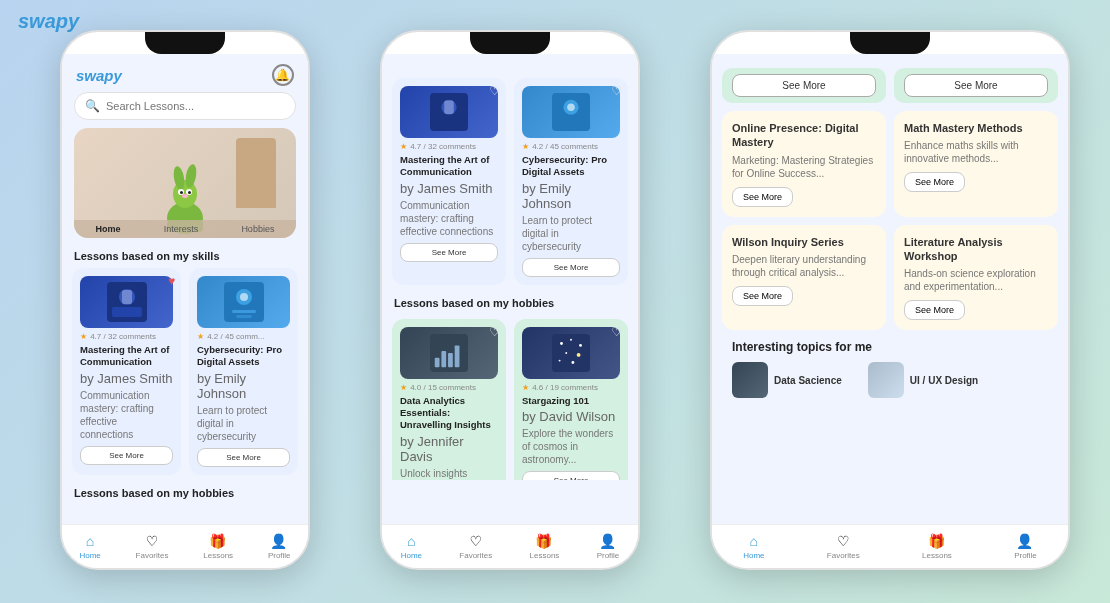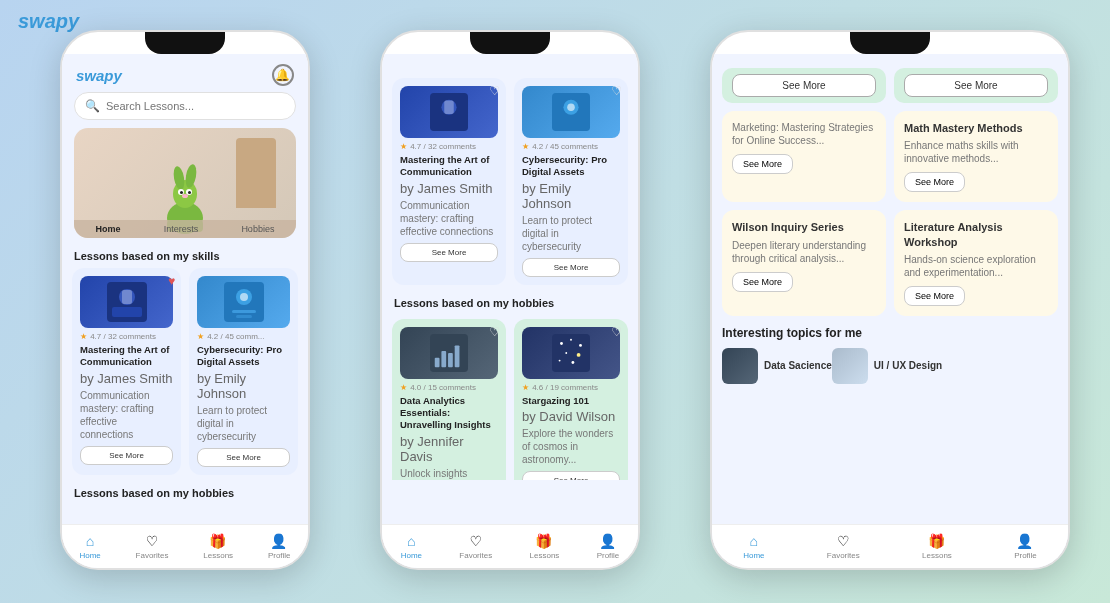--- a/index.html
+++ b/index.html
@@ -413,33 +413,33 @@
       background: #fff;
       border: 1px solid #ccc;
       border-radius: 8px;
       padding: 4px 10px;
       font-size: 9px;
       cursor: pointer;
       display: inline-block;
     }
 
     .interesting-section {
-      padding: 4px 10px 6px;
+      padding: 4px 20px 6px;
     }
 
     .interesting-title {
       font-size: 12px;
       font-weight: 700;
       color: #222;
       margin-bottom: 8px;
     }
 
     .interesting-row {
       display: flex;
-      gap: 0;
+      gap: 26px;
     }
 
     .interesting-item {
       display: flex;
       align-items: center;
       gap: 6px;
     }
 
     .interesting-label {
       font-size: 10px;
@@ -700,20 +700,21 @@
         </div>
         <div class="p3-top-card">
           <button class="p3-top-card see-more-btn" style="background:#fff;border:1px solid #aaa;border-radius:8px;padding:5px 14px;font-size:10px;cursor:pointer;">See More</button>
         </div>
       </div>
 
       <div class="popular-section">
         <div class="popular-grid">
 
           <div class="popular-card">
+            <div class="popular-card-title">Online Presence: Digital Mastery</div>
             <div class="popular-card-desc">Marketing: Mastering Strategies for Online Success...</div>
             <button class="popular-see-more">See More</button>
           </div>
 
           <div class="popular-card">
             <div class="popular-card-title">Math Mastery Methods</div>
             <div class="popular-card-desc">Enhance maths skills with innovative methods...</div>
             <button class="popular-see-more">See More</button>
           </div>
 

